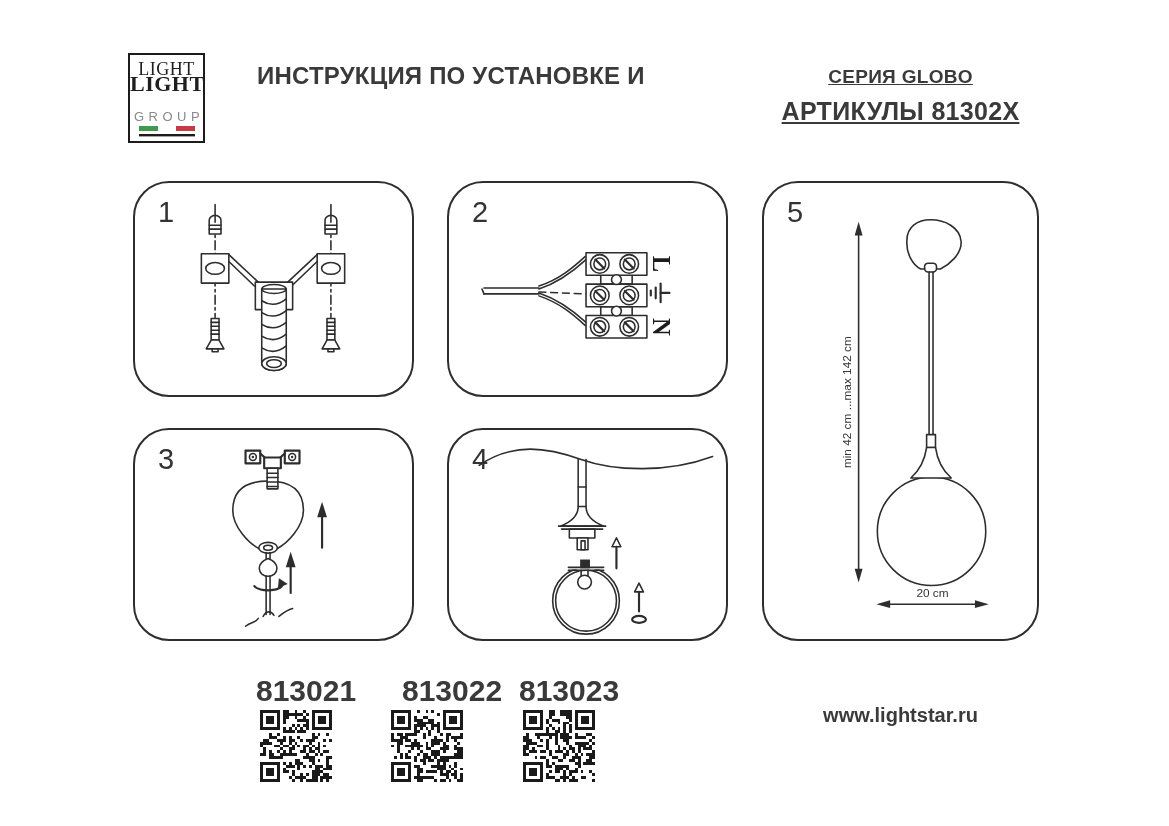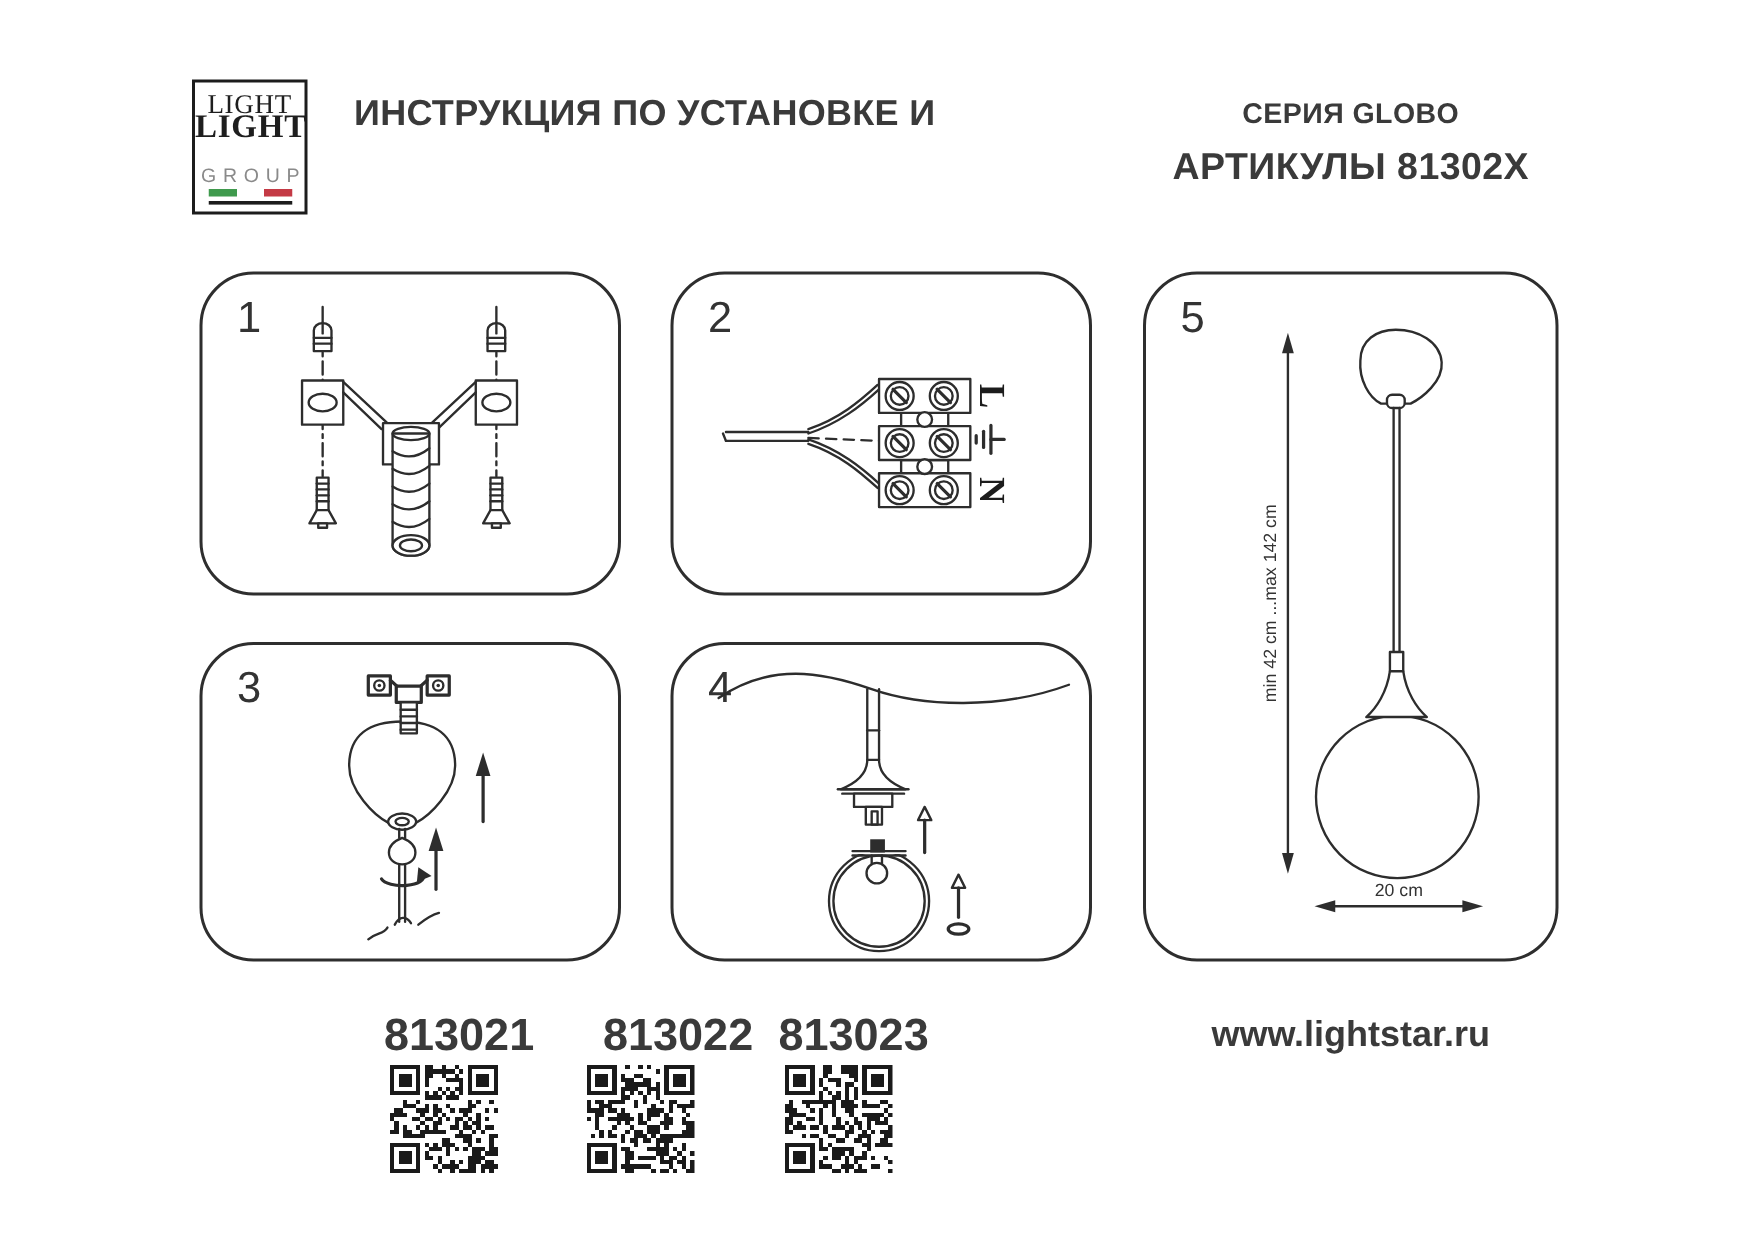--- a/index.html
+++ b/index.html
@@ -7,23 +7,23 @@
          font-family:"Liberation Sans",sans-serif;color:#333;}
 
   
   #logo-box{position:absolute;left:128px;top:53px;width:77px;height:90px;
             border:2px solid #1c1c1c;box-sizing:border-box;text-align:center;padding-top:7px;}
   .logo-l1{font-family:"Liberation Serif",serif;font-weight:400;font-size:18px;line-height:14px;letter-spacing:.5px;color:#1e1e1e;}
   .logo-l2{font-family:"Liberation Serif",serif;font-weight:700;font-size:22px;line-height:16px;letter-spacing:.5px;color:#1e1e1e;}
   .logo-l3{font-size:13px;line-height:11px;letter-spacing:4.5px;color:#8a8a8a;margin-top:19px;margin-left:4px;}
   .logo-flag{display:block;margin:4px auto 0 auto;}
 
-  #title{position:absolute;left:236px;top:60px;font-size:24px;line-height:32px;
+  #title{position:absolute;left:257px;top:60px;font-size:24px;line-height:32px;
          font-weight:700;color:#3a3a3a;letter-spacing:.2px;}
-  #header-right{position:absolute;left:762px;top:66px;width:277px;text-align:center;color:#3a3a3a;}
+  #header-right{position:absolute;left:762px;top:66px;width:277px;text-align:center;color:#3a3a3a;text-decoration:underline;}
   #series{font-size:19px;font-weight:700;letter-spacing:.3px;}
   #articles-heading{font-size:25px;font-weight:700;margin-top:9px;letter-spacing:.3px;}
 
   
   .panel{position:absolute;border:2px solid #2e2e2e;border-radius:36px;background:#fff;box-sizing:border-box;}
   #p1{left:133px;top:181px;width:281px;height:216px;}
   #p2{left:447px;top:181px;width:281px;height:216px;}
   #p3{left:133px;top:428px;width:281px;height:213px;}
   #p4{left:447px;top:428px;width:281px;height:213px;}
   #p5{left:762px;top:181px;width:277px;height:460px;}
@@ -38,22 +38,22 @@
   .f  {fill:#2d2d2d;stroke:none;}
   .dash {stroke-dasharray:9 3.5 2.5 3.5;}
   .wdash{stroke-dasharray:7 5;}
   .dimtxt{font-family:"Liberation Sans",sans-serif;font-size:12px;fill:#333;}
   .termlabel{font-family:"Liberation Serif",serif;font-size:25px;font-weight:700;fill:#1c1c1c;}
 
   
   .article-num{position:absolute;top:674px;width:80px;text-align:center;
                font-size:30px;font-weight:700;color:#3a3a3a;}
   .qr{position:absolute;top:710px;width:72px;height:72px;}
-  #website{position:absolute;left:762px;top:676px;width:277px;text-align:center;
-           font-size:24px;font-weight:700;color:#3a3a3a;}
+  #website{position:absolute;left:762px;top:704px;width:277px;text-align:center;
+           font-size:20px;font-weight:700;color:#3a3a3a;}
 </style>
 </head>
 <body>
 
 <div id="sheet">
 
   <div id="logo-box">
     <div class="logo-l1">LIGHT</div>
     <div class="logo-l2">LIGHT</div>
     <div class="logo-l3">GROUP</div>

